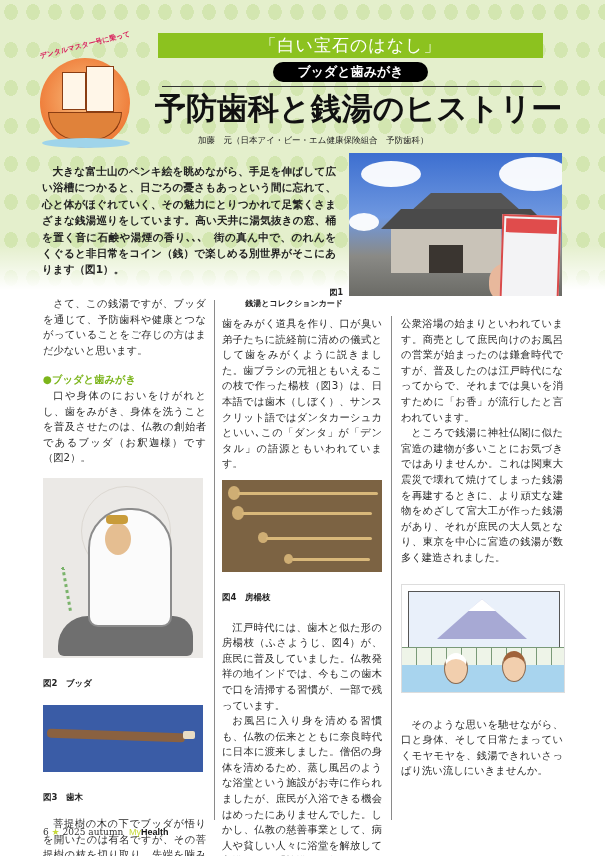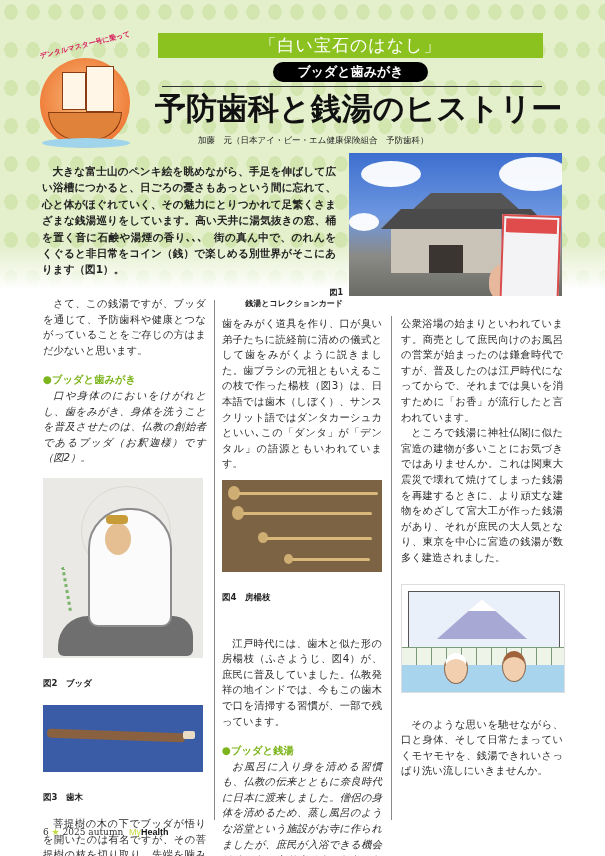--- a/index.html
+++ b/index.html
@@ -45,21 +45,21 @@
   .card-top{position:absolute;left:2px;top:2px;right:2px;height:14px;background:#e04c4c;}
   .hand{position:absolute;left:140px;top:110px;width:60px;height:40px;background:#e8b89c;border-radius:18px;}
   .fig1cap{position:absolute;left:233px;top:287px;width:110px;font-size:8px;font-weight:bold;text-align:right;line-height:11px;color:#222;}
   .col{position:absolute;font-size:10.3px;line-height:15.6px;color:#2a2a2a;text-align:justify;}
   .col p{margin:0;text-indent:1em;}
   .c1{left:43px;top:296px;width:163px;}
   .c2{left:222px;top:316px;width:160px;}
   .c3{left:401px;top:316px;width:162px;}
   .divider{position:absolute;width:1px;background:#8a8a8a;}
   .sec-head{color:#7cb51b;font-weight:bold;margin-top:14px;}
-  .sec-head + p{margin-top:0;font-style:italic;}
+  .sec-head + p{margin-top:0;}
   .fig{position:relative;overflow:hidden;}
   .figcap{font-size:8.5px;font-weight:bold;color:#222;margin-top:18px;}
   .buddha{width:160px;height:180px;margin-top:12px;background:#ebe9e6;}
   .halo{position:absolute;left:38px;top:8px;width:88px;height:88px;border-radius:50%;border:1px solid #dcd8d2;}
   .robe{position:absolute;left:45px;top:30px;width:80px;height:115px;background:#fbfbfb;border:2px solid #8c8c8c;border-radius:40px 40px 10px 10px;}
   .face{position:absolute;left:62px;top:45px;width:26px;height:32px;background:#e5be91;border-radius:50%;}
   .crown{position:absolute;left:63px;top:37px;width:22px;height:9px;background:#c99c3a;border-radius:4px;}
   .rock{position:absolute;left:15px;top:138px;width:135px;height:40px;background:#6f6f6f;border-radius:30px 20px 6px 6px;}
   .willow{position:absolute;left:22px;top:88px;width:12px;height:44px;border-left:3px dotted #7ab36b;transform:rotate(-10deg);}
   .shiboku{width:160px;height:67px;margin-top:13px;background:#3a5ca6;}
@@ -151,22 +151,21 @@
     <div class="fhead" style="left:6px;top:6px;"></div>
     <div class="fstick" style="left:16px;top:12px;width:140px;"></div>
     <div class="fhead" style="left:10px;top:26px;"></div>
     <div class="fstick" style="left:20px;top:32px;width:130px;"></div>
     <div class="fhead" style="left:36px;top:52px;width:10px;height:11px;"></div>
     <div class="fstick" style="left:44px;top:57px;width:106px;"></div>
     <div class="fhead" style="left:62px;top:74px;width:9px;height:10px;"></div>
     <div class="fstick" style="left:70px;top:78px;width:78px;"></div>
   </div>
   <div class="figcap">図4　房楊枝</div>
-  <p style="margin-top:30px;">江戸時代には、歯木と似た形の房楊枝（ふさようじ、図4）が、庶民に普及していました。仏教発祥の地インドでは、今もこの歯木で口を清掃する習慣が、一部で残っています。</p>
-  <div class="sec-head">●ブッダと銭湯</div>
+  <p style="margin-top:14px;">江戸時代には、歯木と似た形の房楊枝（ふさようじ、図4）が、庶民に普及していました。仏教発祥の地インドでは、今もこの歯木で口を清掃する習慣が、一部で残っています。</p>
   <p>お風呂に入り身を清める習慣も、仏教の伝来とともに奈良時代に日本に渡来しました。僧侶の身体を清めるため、蒸し風呂のような浴堂という施設がお寺に作られましたが、庶民が入浴できる機会はめったにありませんでした。しかし、仏教の慈善事業として、病人や貧しい人々に浴堂を解放して入浴させる「施浴」が行われるようになり、これが日本の</p>
 </div>
 
 <div class="divider" style="left:391px;top:316px;height:504px;"></div>
 
 <div class="col c3">
   <p style="text-indent:0;">公衆浴場の始まりといわれています。商売として庶民向けのお風呂の営業が始まったのは鎌倉時代ですが、普及したのは江戸時代になってからで、それまでは臭いを消すために「お香」が流行したと言われています。</p>
   <p>ところで銭湯に神社仏閣に似た宮造の建物が多いことにお気づきではありませんか。これは関東大震災で壊れて焼けてしまった銭湯を再建するときに、より頑丈な建物をめざして宮大工が作った銭湯があり、それが庶民の大人気となり、東京を中心に宮造の銭湯が数多く建造されました。</p>
   <div class="fig bath">
     <div class="sky"></div>

